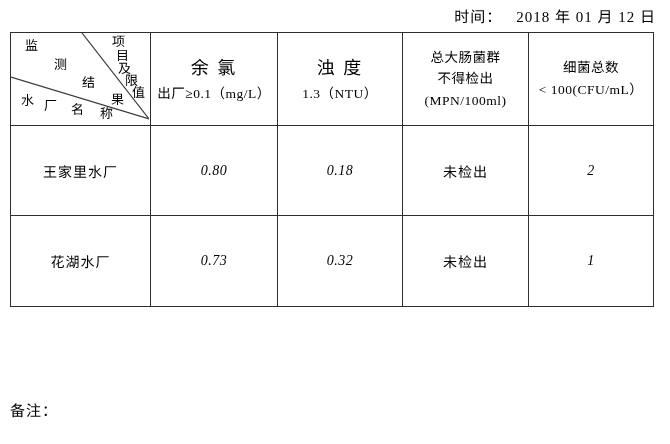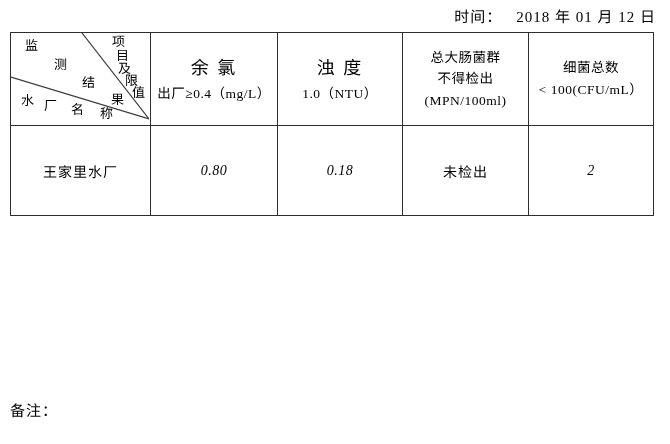--- a/index.html
+++ b/index.html
@@ -87,25 +87,25 @@
         <span class="dchar i3">限</span>
         <span class="dchar i4">值</span>
         <span class="dchar p0">水</span>
         <span class="dchar p1">厂</span>
         <span class="dchar p2">名</span>
         <span class="dchar p3">称</span>
       </div>
     </td>
     <td>
       <div class="hdr-line1">余 氯</div>
-      <div class="hdr-line2">出厂≥0.4（mg/L）</div>
+      <div class="hdr-line2">出厂≥0.1（mg/L）</div>
     </td>
     <td>
       <div class="hdr-line1">浊 度</div>
-      <div class="hdr-line2">1.0（NTU）</div>
+      <div class="hdr-line2">1.3（NTU）</div>
     </td>
     <td>
       <div class="hdr-line2">总大肠菌群</div>
       <div class="hdr-line2">不得检出</div>
       <div class="hdr-line2">(MPN/100ml)</div>
     </td>
     <td>
       <div class="hdr-line2">细菌总数</div>
       <div class="hdr-line2">&lt; 100(CFU/mL）</div>
     </td>
@@ -113,16 +113,23 @@
 
   <tr class="r1">
     <td class="plant-name">王家里水厂</td>
     <td class="num-val">0.80</td>
     <td class="num-val">0.18</td>
     <td class="cjk-val">未检出</td>
     <td class="num-val">2</td>
   </tr>
 
 
+  <tr class="r3">
+    <td class="plant-name">花湖水厂</td>
+    <td class="num-val">0.73</td>
+    <td class="num-val">0.32</td>
+    <td class="cjk-val">未检出</td>
+    <td class="num-val">1</td>
+  </tr>
   </tbody>
 </table>
 
 <div class="remarks">备注：</div>
 
 </body></html>

